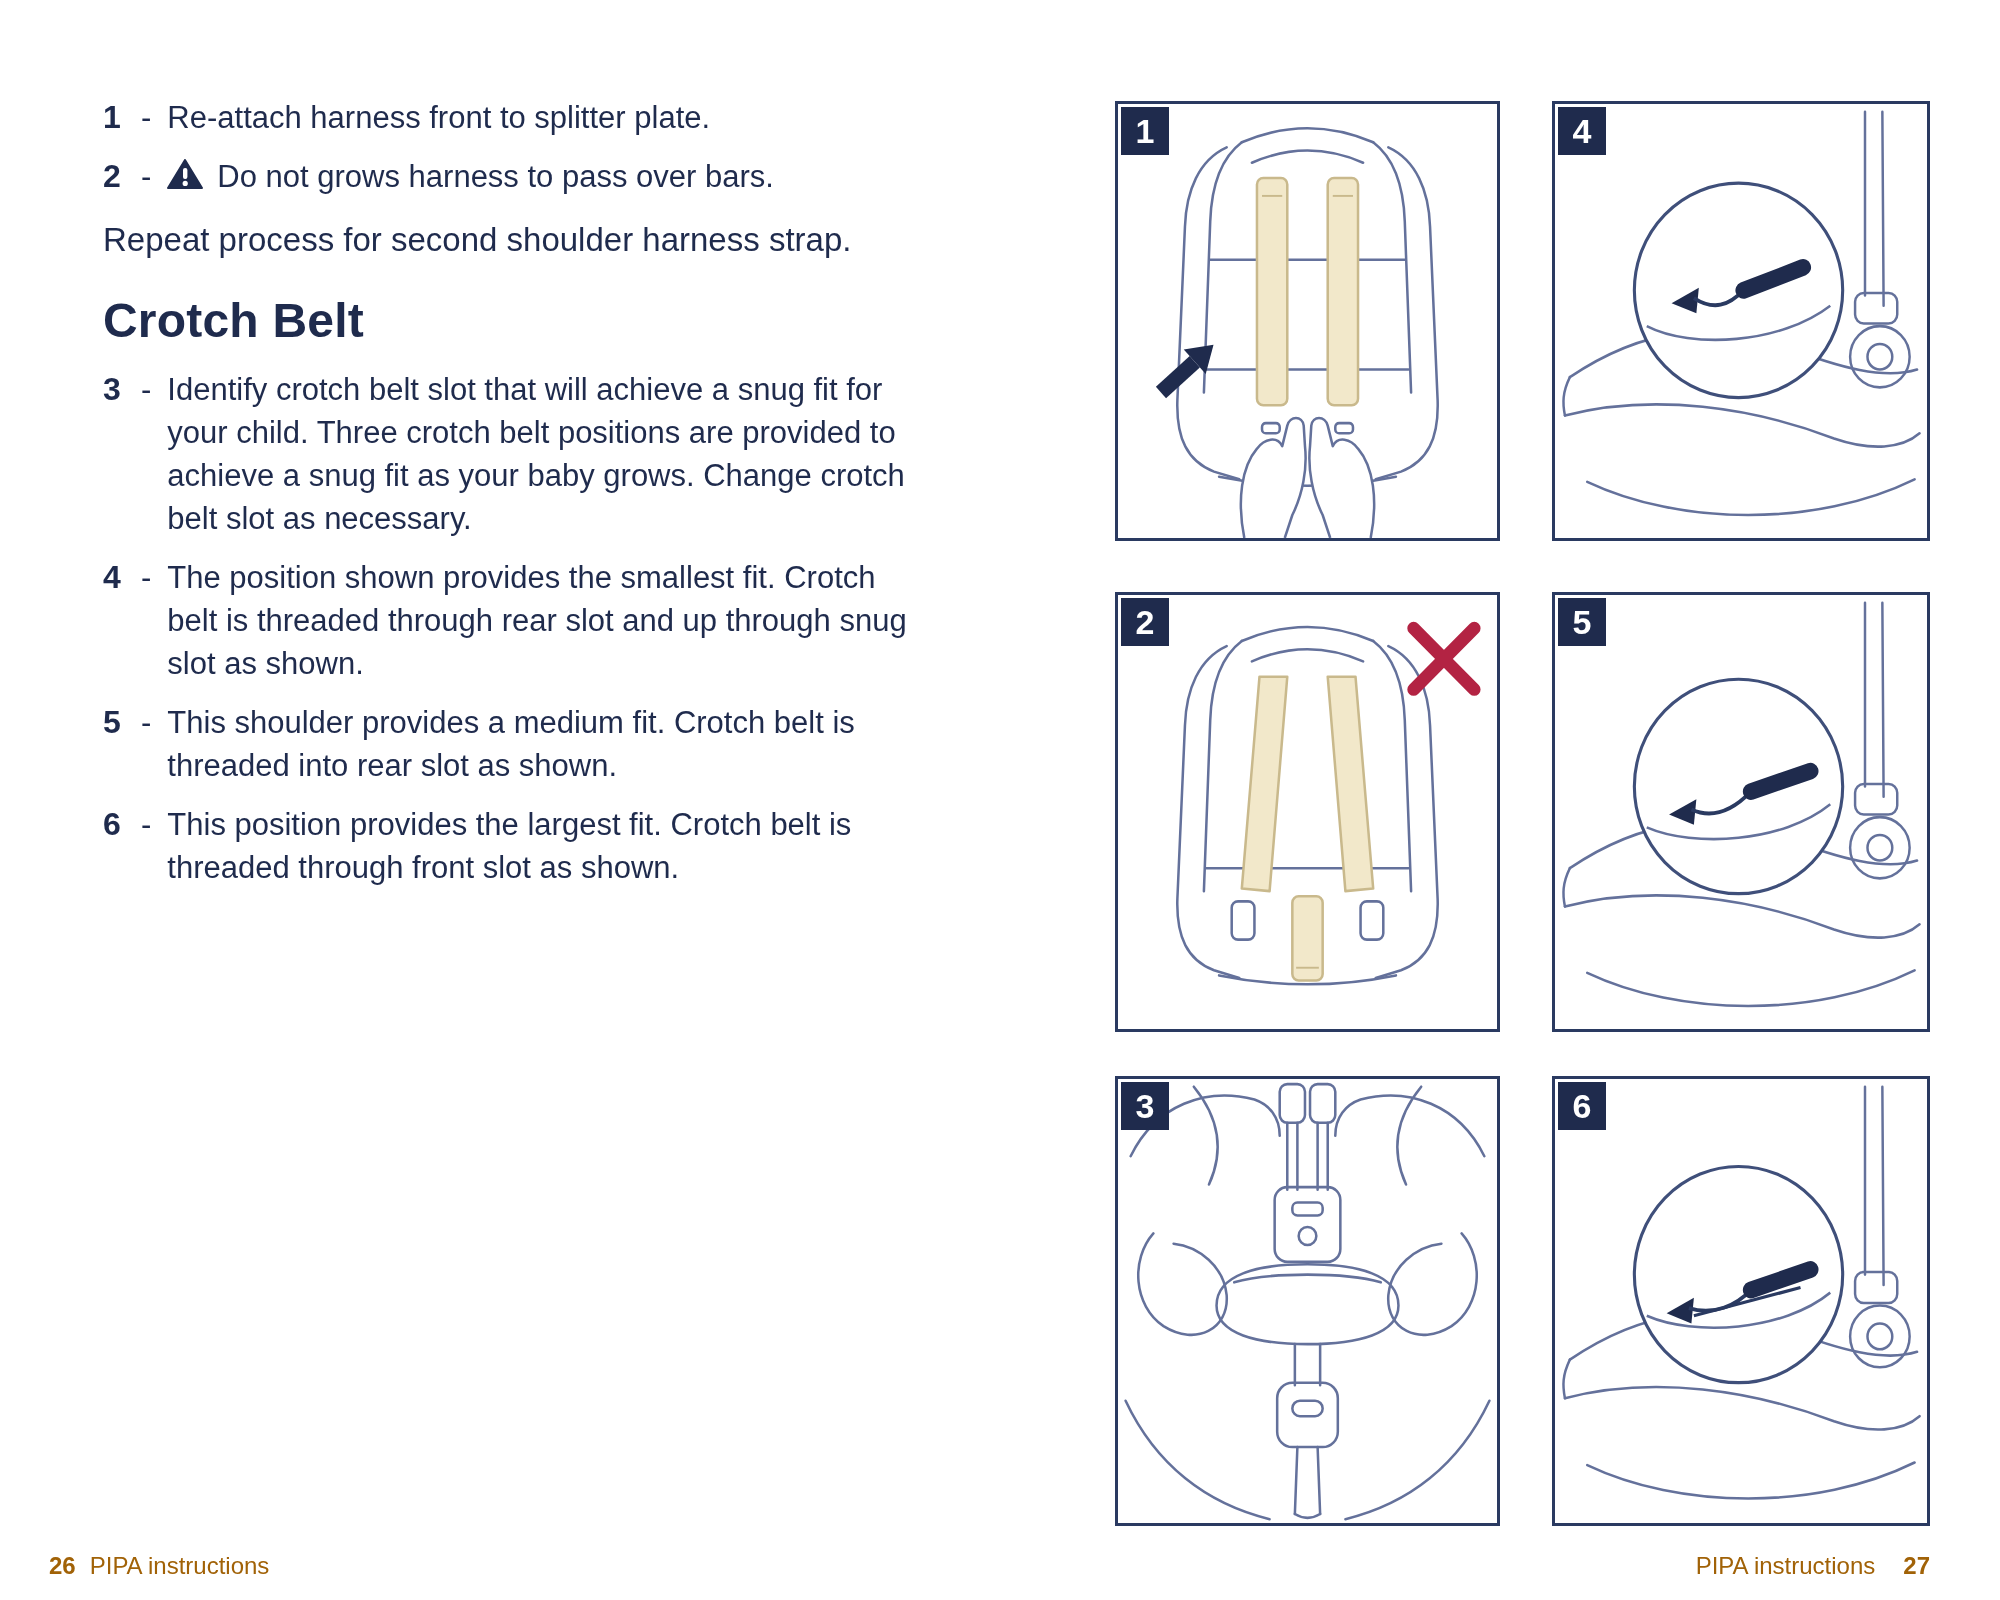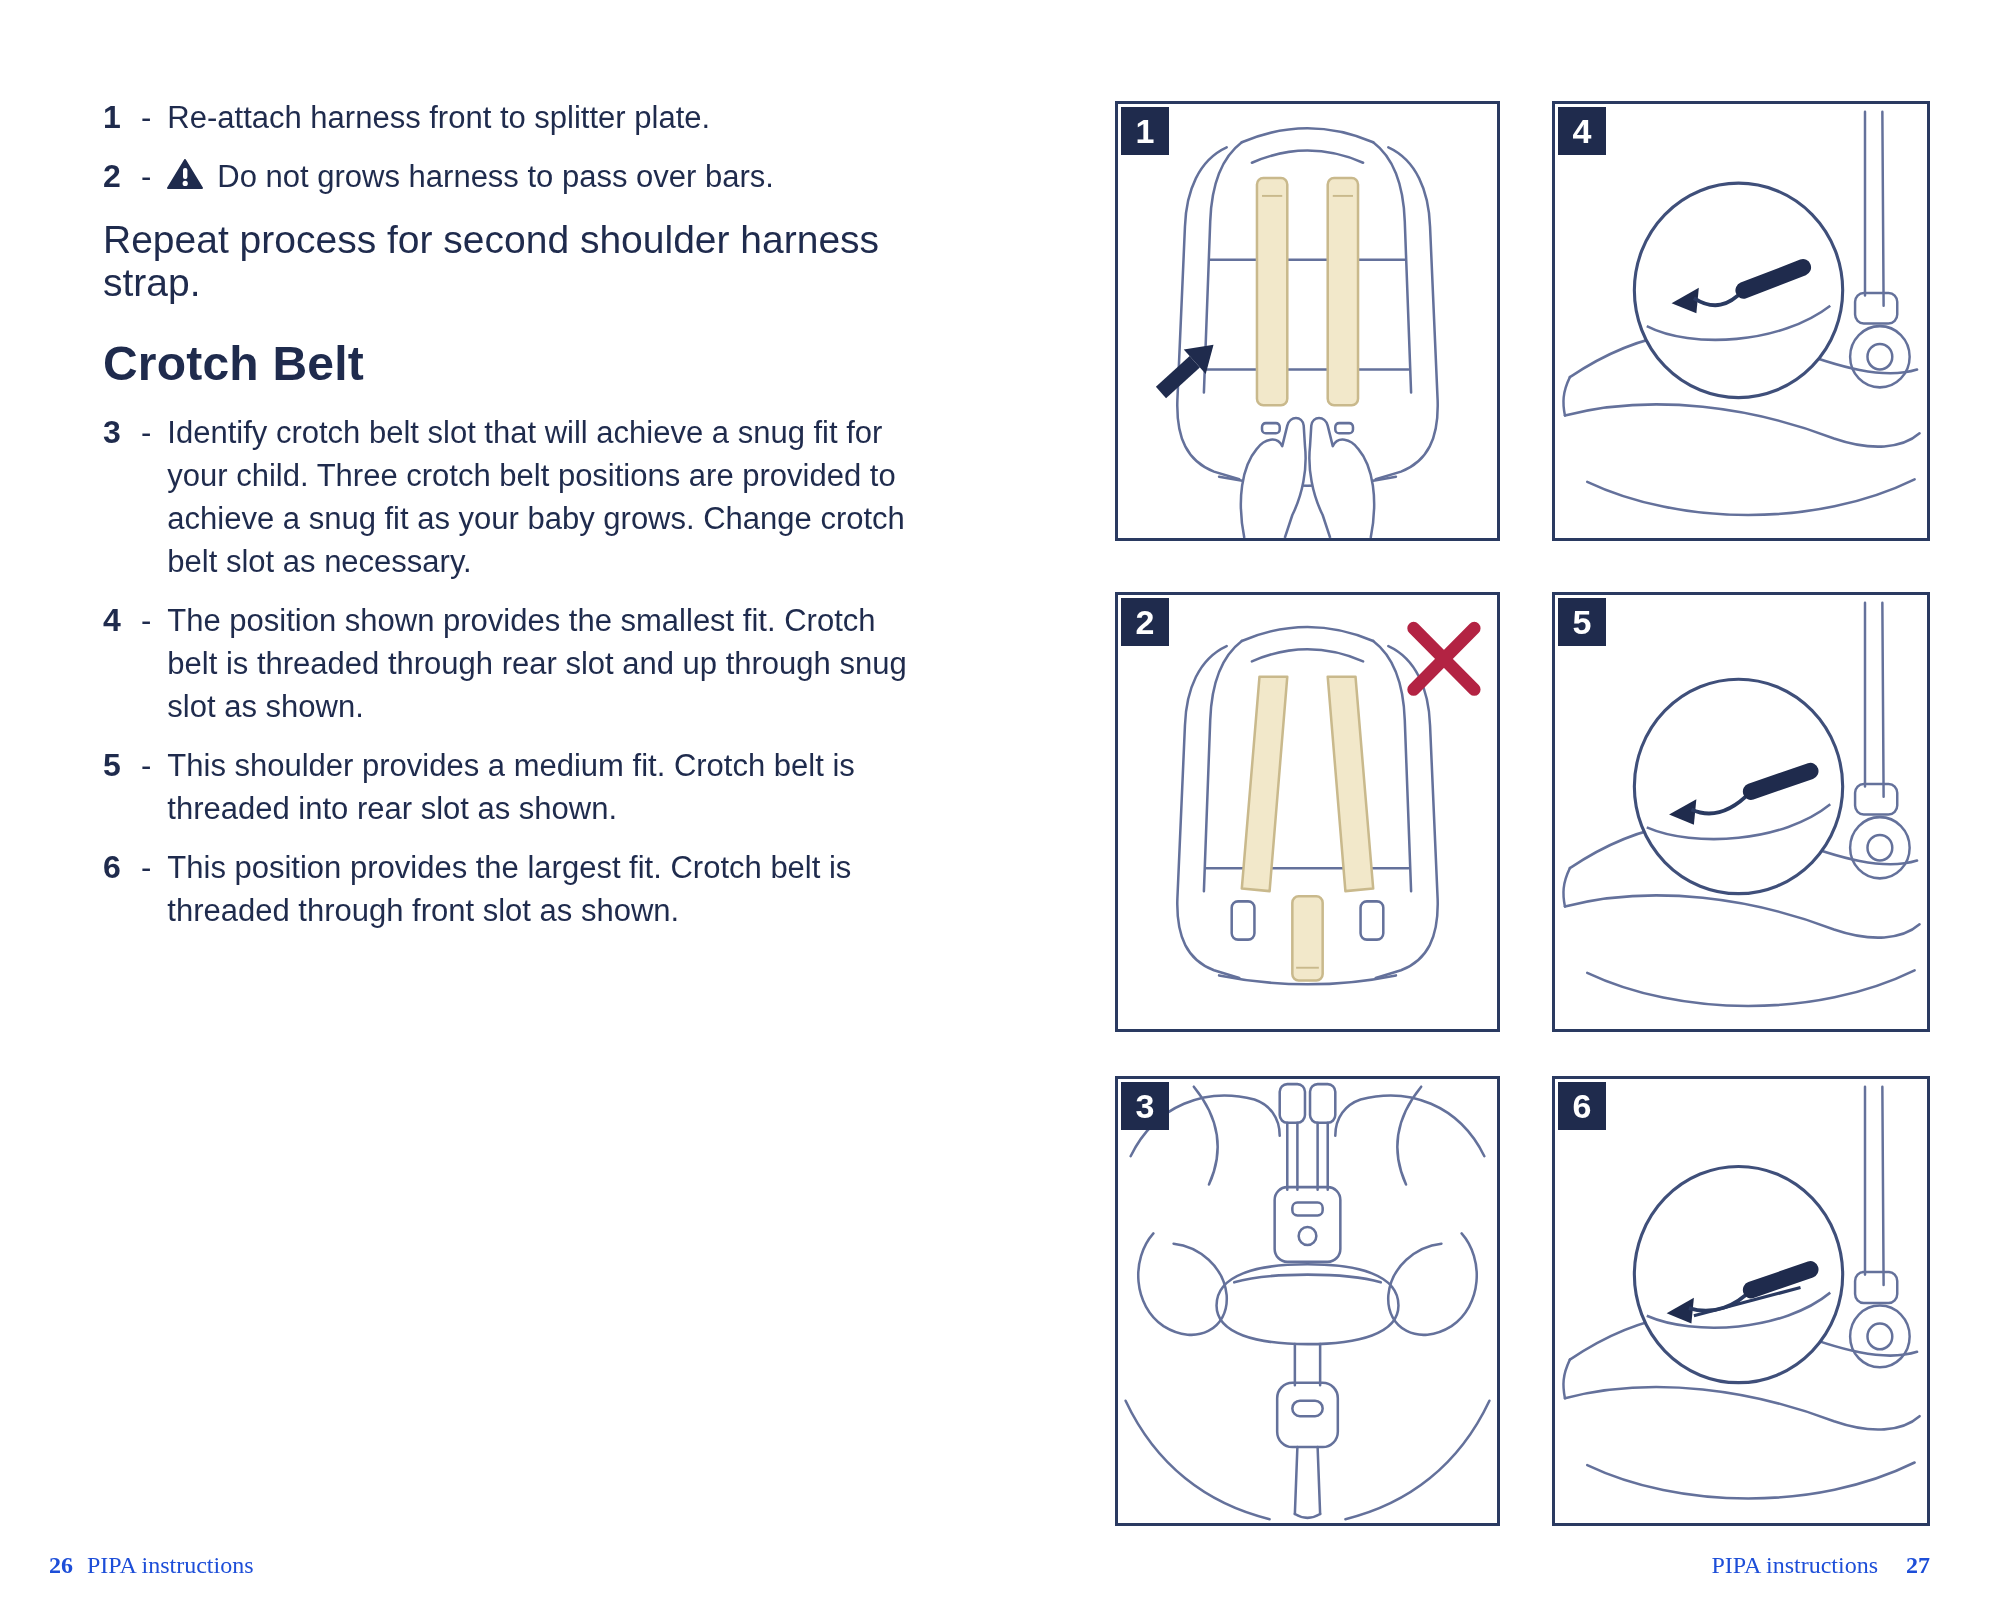--- a/index.html
+++ b/index.html
@@ -8,38 +8,38 @@
     background:#ffffff;color:#1f2b4d;
     font-family:"Liberation Sans", sans-serif;
   }
   
   .text-col{position:absolute;left:103px;top:96px;width:830px;}
   .step{display:flex;align-items:flex-start;margin-bottom:16px;font-size:31px;line-height:43px;}
   .step .num{font-weight:700;min-width:30px;font-size:32px;}
   .step .dash{padding:0 16px 0 8px;}
   .step .body{flex:1;max-width:762px;}
   .inline-warning{display:inline-block;vertical-align:-4px;margin-right:14px;}
-  .repeat{font-size:39px;line-height:43px;margin-top:14px;}
+  .repeat{font-size:33px;line-height:43px;margin-top:14px;}
   h2.section{font-size:48px;font-weight:700;margin:32px 0 20px 0;color:#1f2b4d;letter-spacing:0.2px;}
   
   .panel{position:absolute;border:3px solid #2a3a61;background:#fff;box-sizing:border-box;}
   .panel svg.art{width:100%;height:100%;display:block;}
   .badge{
     position:absolute;top:3px;left:3px;width:48px;height:48px;
     background:#1f2b4d;color:#fff;font-weight:700;font-size:34px;
     display:flex;align-items:center;justify-content:center;z-index:2;
   }
   #panel-1{left:1115px;top:101px;width:385px;height:440px;}
   #panel-2{left:1115px;top:592px;width:385px;height:440px;}
   #panel-3{left:1115px;top:1076px;width:385px;height:450px;}
   #panel-4{left:1552px;top:101px;width:378px;height:440px;}
   #panel-5{left:1552px;top:592px;width:378px;height:440px;}
   #panel-6{left:1552px;top:1076px;width:378px;height:450px;}
   
-  .footer{position:absolute;top:1552px;font-size:24px;color:#1d4ed8;white-space:nowrap;font-family:Liberation Serif, serif;}
+  .footer{position:absolute;top:1552px;font-size:24px;color:#a16207;white-space:nowrap;}
   .footer .pg{font-weight:700;}
   .footer.left{left:49px;}
   .footer.left .pg{margin-right:14px;}
   .footer.right{right:70px;}
   .footer.right .pg{margin-left:28px;}
 </style>
 </head>
 <body>
 
 <div class="text-col">

